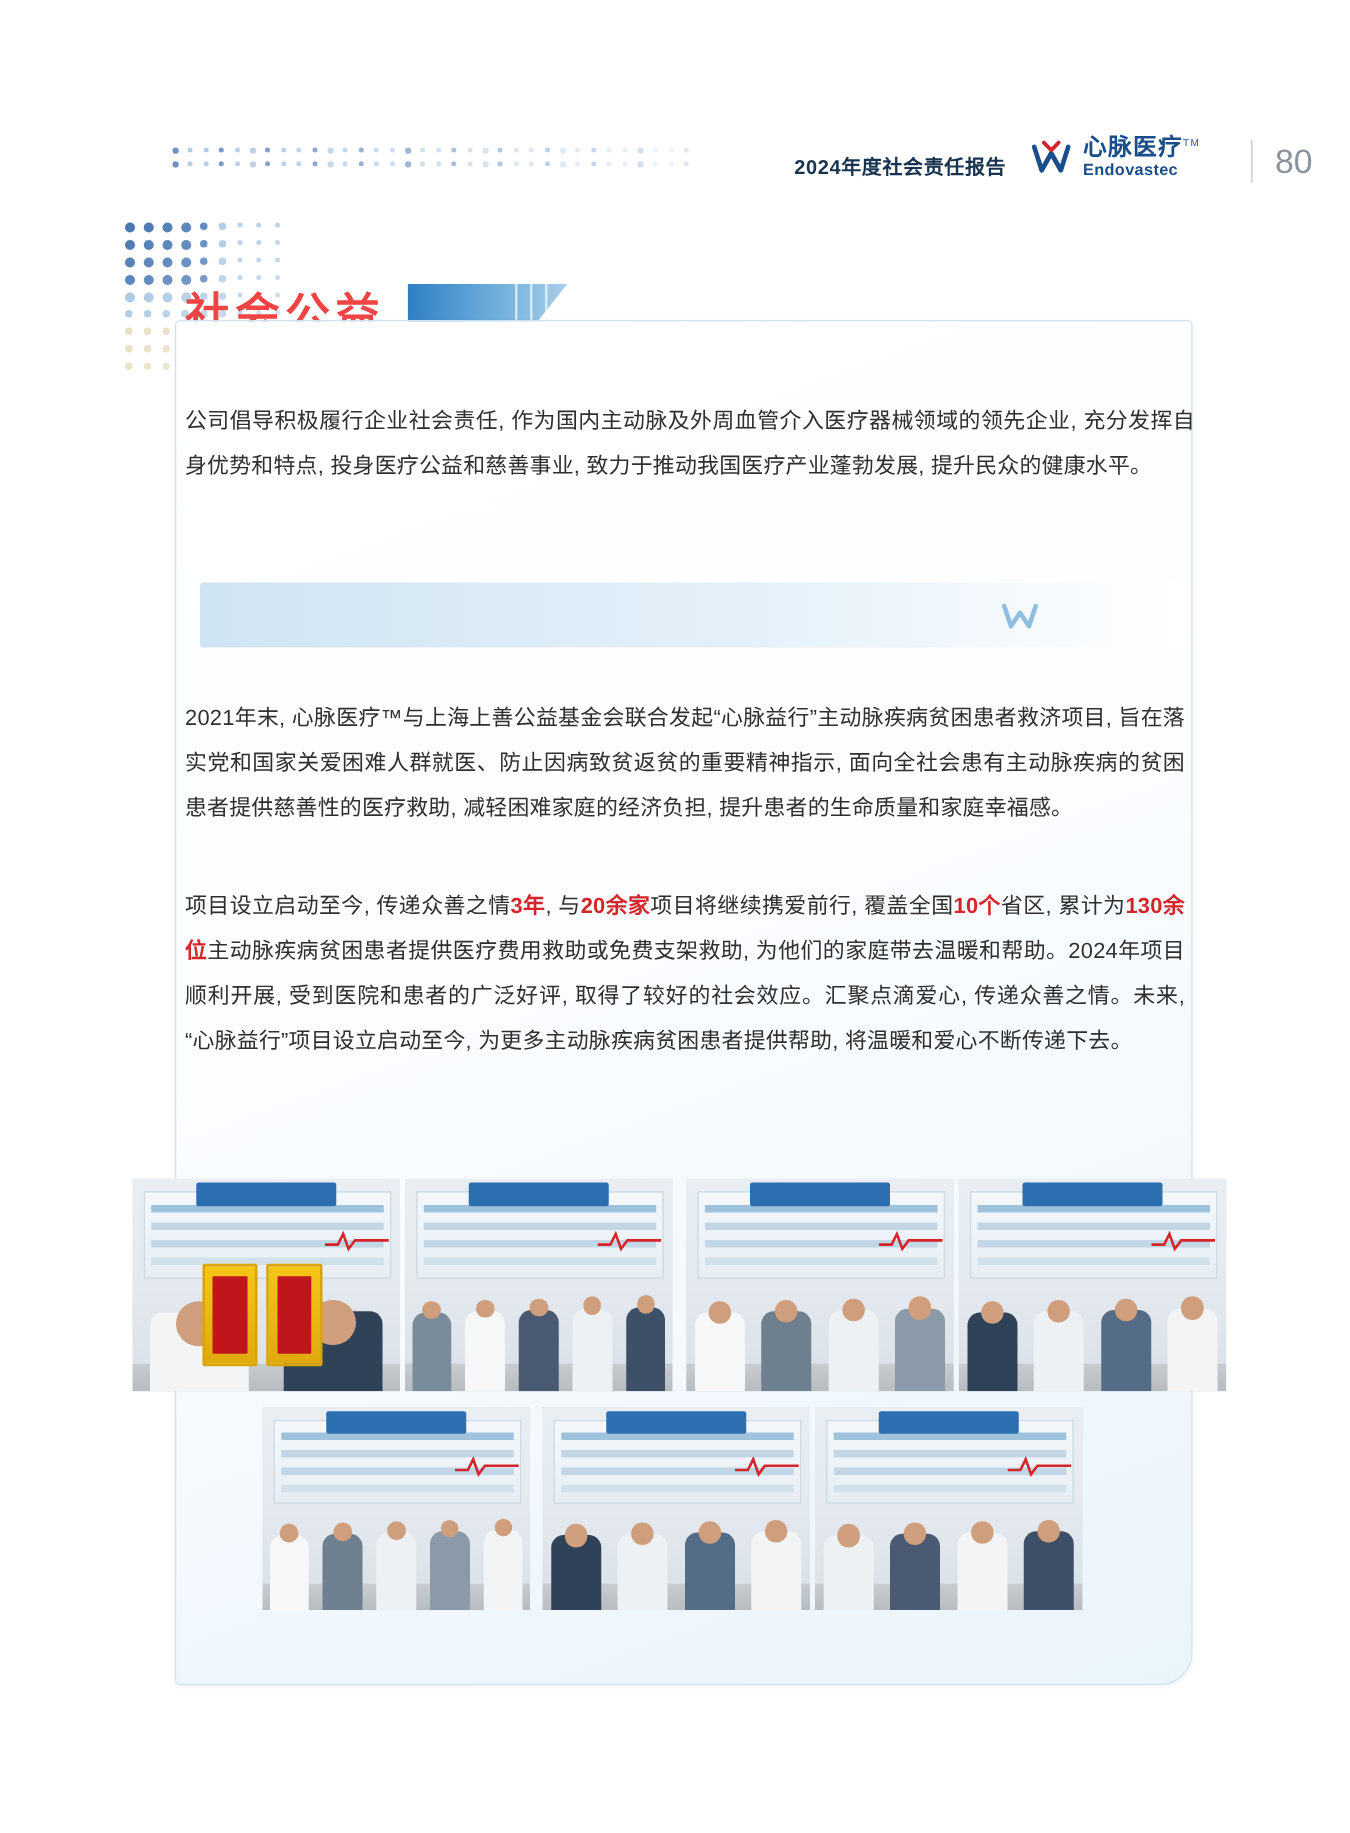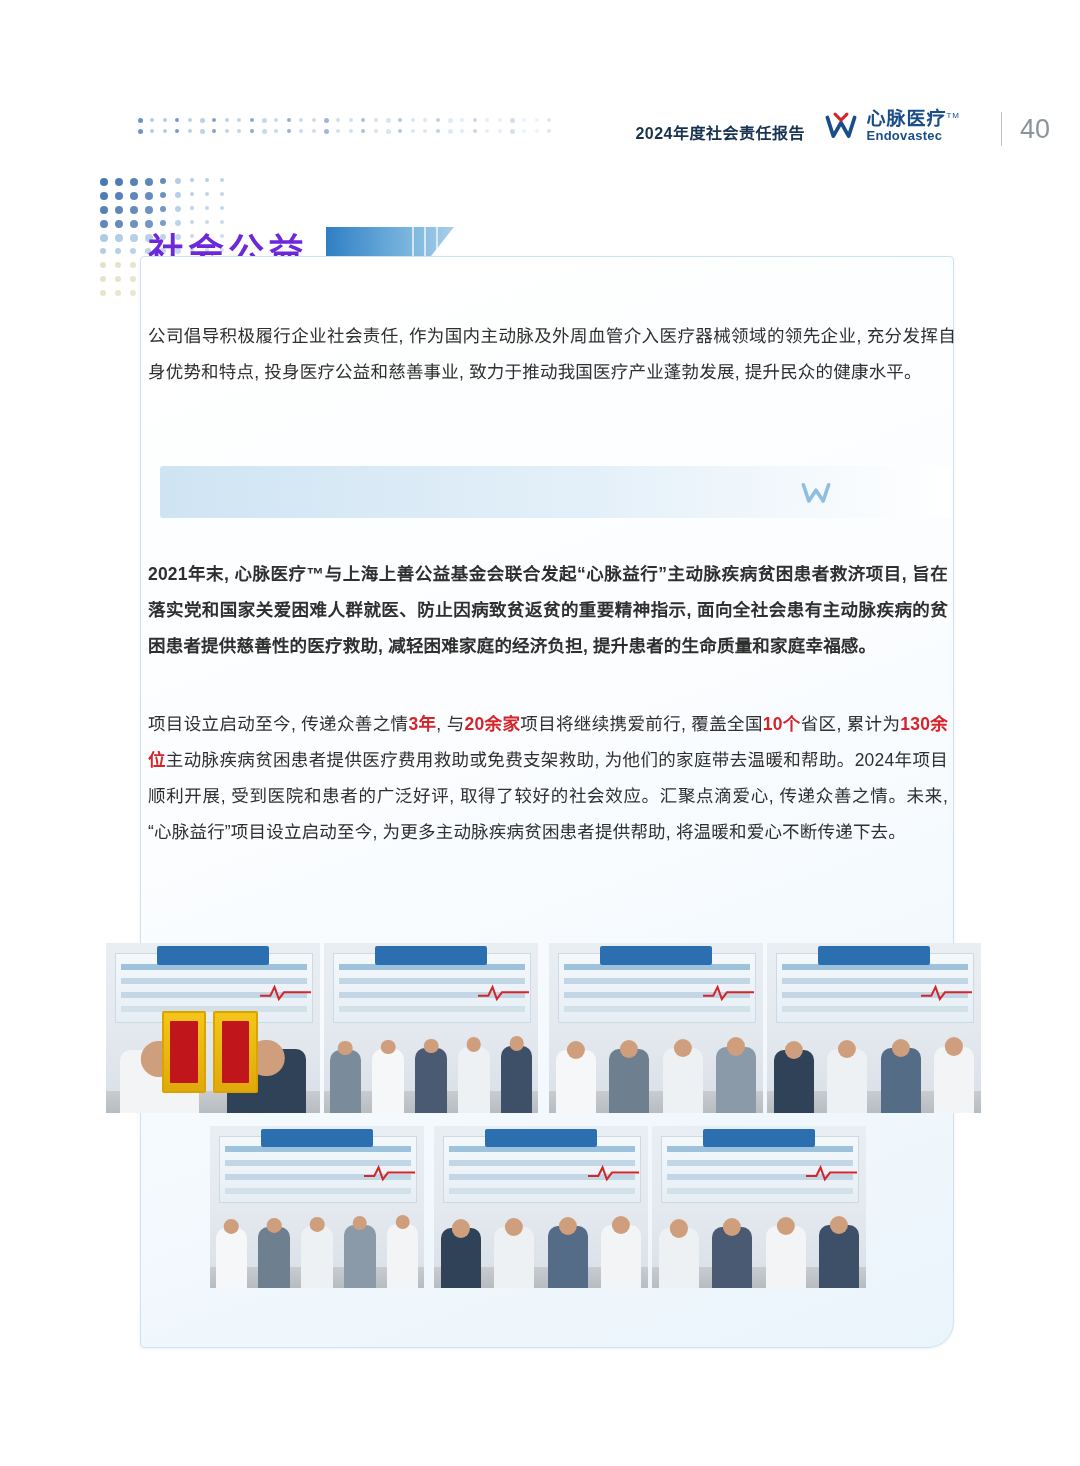--- a/index.html
+++ b/index.html
@@ -41,21 +41,21 @@
     position:absolute;right:30px;top:60px;font-size:27px;color:#8a949d;font-weight:normal;
   }
   
   .dot-grid{position:absolute;left:100px;top:178px;width:140px;height:130px;}
   .dot-grid span{position:absolute;border-radius:50%;}
   
   .section-title-row{
     position:absolute;left:148px;top:222px;display:flex;align-items:center;
   }
   .section-title{
-    font-size:36px;font-weight:bold;color:#6d28d9;letter-spacing:4px;
+    font-size:36px;font-weight:bold;color:#ef4444;letter-spacing:4px;
   }
   .title-ribbon{
     margin-left:18px;width:128px;height:42px;position:relative;
   }
   .title-ribbon:before{
     content:"";position:absolute;inset:0;
     background:linear-gradient(90deg,#2f7fc4 0%,#74b2dd 60%,#a9cfe9 100%);
     clip-path:polygon(0 0,100% 0,74% 100%,0 100%);
   }
   .title-ribbon i{
@@ -82,21 +82,21 @@
     background:linear-gradient(90deg,#cfe4f3 0%,#e4f0f9 55%,#ffffff 100%);
     border-radius:3px;
     display:flex;align-items:center;
   }
   .sub-banner .txt{
     margin-left:28px;font-size:20px;font-weight:bold;color:#15477e;letter-spacing:.5px;
   }
   .sub-banner .mark{
     position:absolute;right:118px;top:8px;width:36px;height:36px;opacity:.85;
   }
-  #body-para-1{left:148px;top:556px;width:800px;font-weight:bold;}
+  #body-para-1{left:148px;top:556px;width:800px;}
   #body-para-2{left:148px;top:706px;width:800px;}
   .hl{color:#d4262a;font-weight:bold;}
   
   .photo{
     position:absolute;overflow:hidden;background:#dfe7ee;
   }
   .ph-room{
     position:absolute;inset:0;
     background:
       linear-gradient(180deg,#e9eef3 0%,#e3e9ef 52%,#d9dfe6 100%);
@@ -226,21 +226,21 @@
     </div>
     <div class="logo-text">
       <div class="logo-cn">
         <span>心脉医疗</span><sup>TM</sup>
       </div>
       <div class="logo-en">Endovastec</div>
     </div>
   </div>
 
   <div class="page-sep"></div>
-  <div class="page-num">40</div>
+  <div class="page-num">80</div>
 </div>
 
 <div class="dot-grid" id="dotGrid">
     <span style="width: 8px; height: 8px; left: 0px; top: 0px; background: rgba(40, 95, 165, 0.85); border-radius: 50%;"></span>
     <span style="width: 8px; height: 8px; left: 15px; top: 0px; background: rgba(40, 95, 165, 0.816); border-radius: 50%;"></span>
     <span style="width: 8px; height: 8px; left: 30px; top: 0px; background: rgba(40, 95, 165, 0.784); border-radius: 50%;"></span>
     <span style="width: 8px; height: 8px; left: 45px; top: 0px; background: rgba(40, 95, 165, 0.75); border-radius: 50%;"></span>
     <span style="width: 6px; height: 6px; left: 60px; top: 0px; background: rgba(40, 95, 165, 0.718); border-radius: 50%;"></span>
     <span style="width: 6px; height: 6px; left: 75px; top: 0px; background: rgba(110, 160, 205, 0.525); border-radius: 50%;"></span>
     <span style="width: 4px; height: 4px; left: 90px; top: 0px; background: rgba(110, 160, 205, 0.5); border-radius: 50%;"></span>

